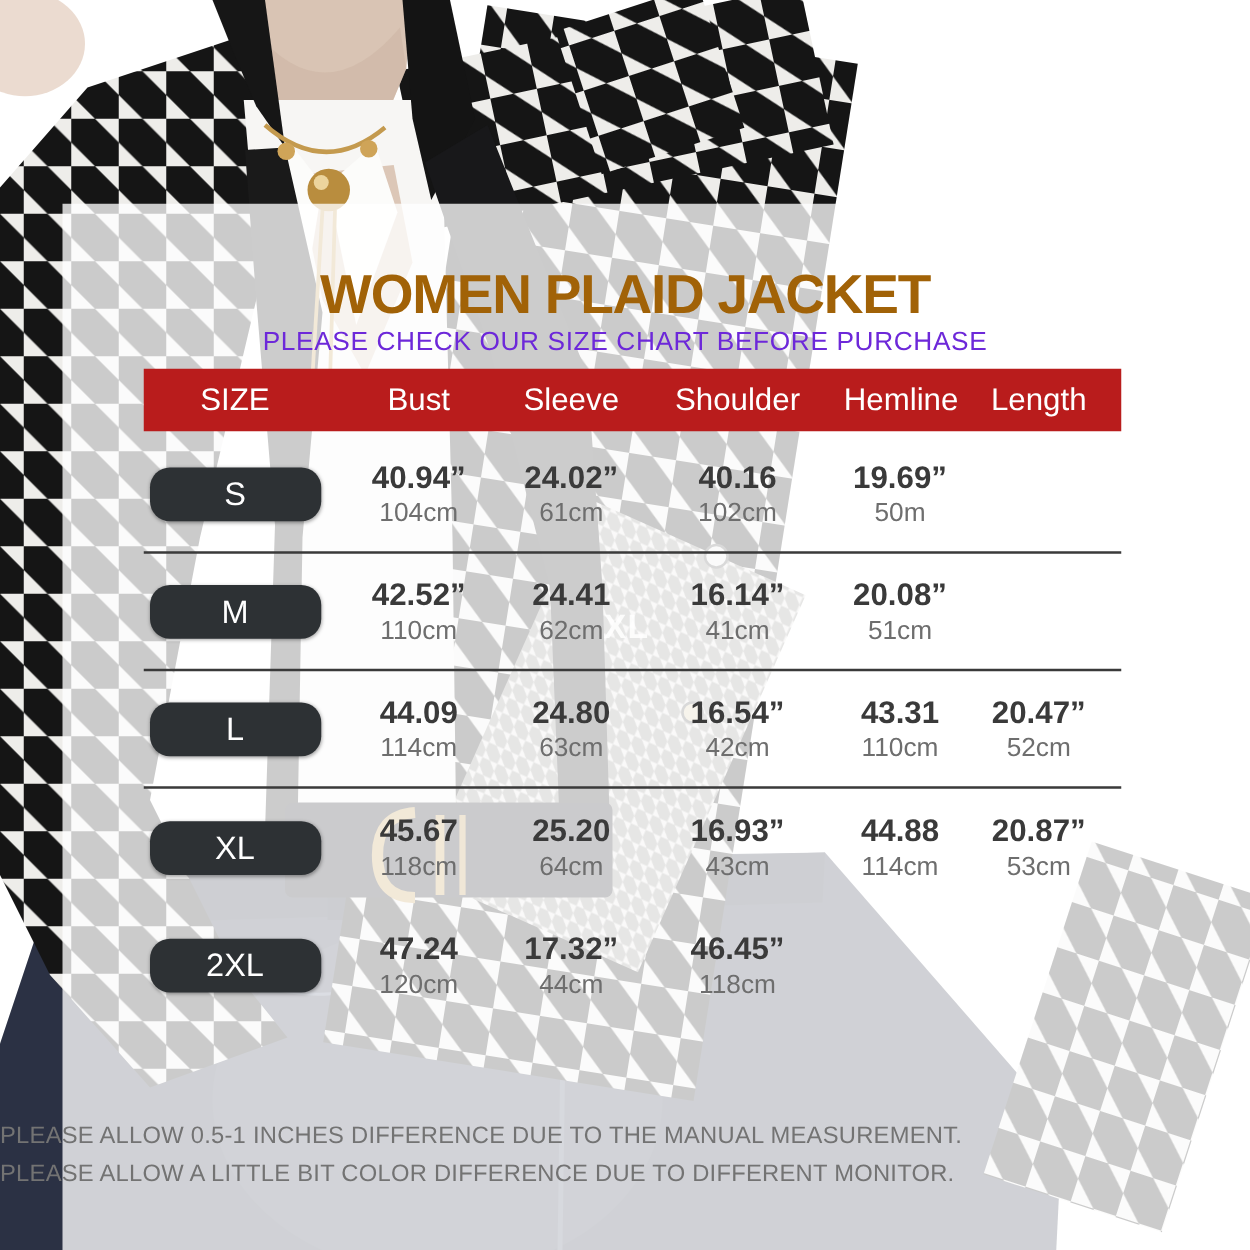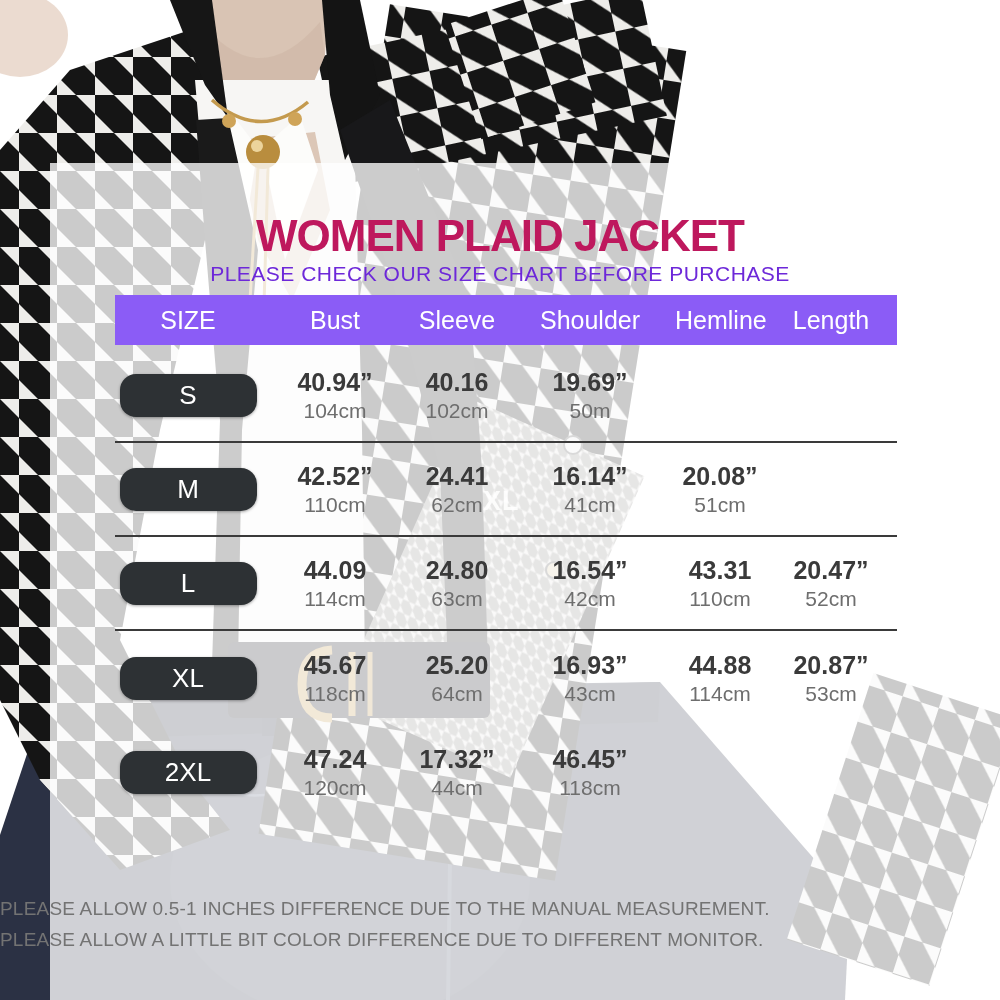--- a/index.html
+++ b/index.html
@@ -7,30 +7,30 @@
     width:1000px;height:1000px;position:relative;overflow:hidden;
     background:#fff;font-family:"Liberation Sans",sans-serif;
   }
   .photo{position:absolute;left:0;top:0;width:1000px;height:1000px;z-index:0}
   .overlay{
     position:absolute;left:50px;top:163px;width:950px;height:837px;
     background:rgba(255,255,255,0.78);z-index:1;
   }
   .title{
     position:absolute;top:182px;left:0;width:1000px;text-align:center;z-index:2;
-    font-size:44px;font-weight:bold;color:#be185d;letter-spacing:-1px;
+    font-size:44px;font-weight:bold;color:#a16207;letter-spacing:-1px;
   }
   .subtitle{
     position:absolute;top:241px;left:0;width:1000px;text-align:center;z-index:2;
     font-size:21px;color:#6d28d9;letter-spacing:.5px;
   }
   .chart{position:absolute;left:115px;top:295px;width:782px;z-index:2}
   .thead{
     display:grid;grid-template-columns:146px 148px 96px 170px 90px 132px;
-    height:50px;background:#8b5cf6;color:#fff;font-size:25px;
+    height:50px;background:#b91c1c;color:#fff;font-size:25px;
     align-items:center;text-align:center;
   }
   .tbody{margin-top:4px}
   .trow{
     display:grid;grid-template-columns:146px 148px 96px 170px 90px 132px;
     height:94px;align-items:center;text-align:center;box-sizing:border-box;
   }
   .trow.divider{border-bottom:2px solid #3a3a3a}
   .pill{
     width:137px;height:43px;border-radius:16px;background:#2d3134;color:#fff;
@@ -155,20 +155,24 @@
   <div class="tbody" id="rows">
   <div class="trow divider">
     <div class="cell">
       <span class="pill">S</span>
     </div>
     <div class="cell val">
       <span class="in">40.94”</span>
       <span class="cm">104cm</span>
     </div>
     <div class="cell val">
+      <span class="in">24.02”</span>
+      <span class="cm">61cm</span>
+    </div>
+    <div class="cell val">
       <span class="in">40.16</span>
       <span class="cm">102cm</span>
     </div>
     <div class="cell val">
       <span class="in">19.69”</span>
       <span class="cm">50m</span>
     </div>
   </div>
 
   <div class="trow divider">

